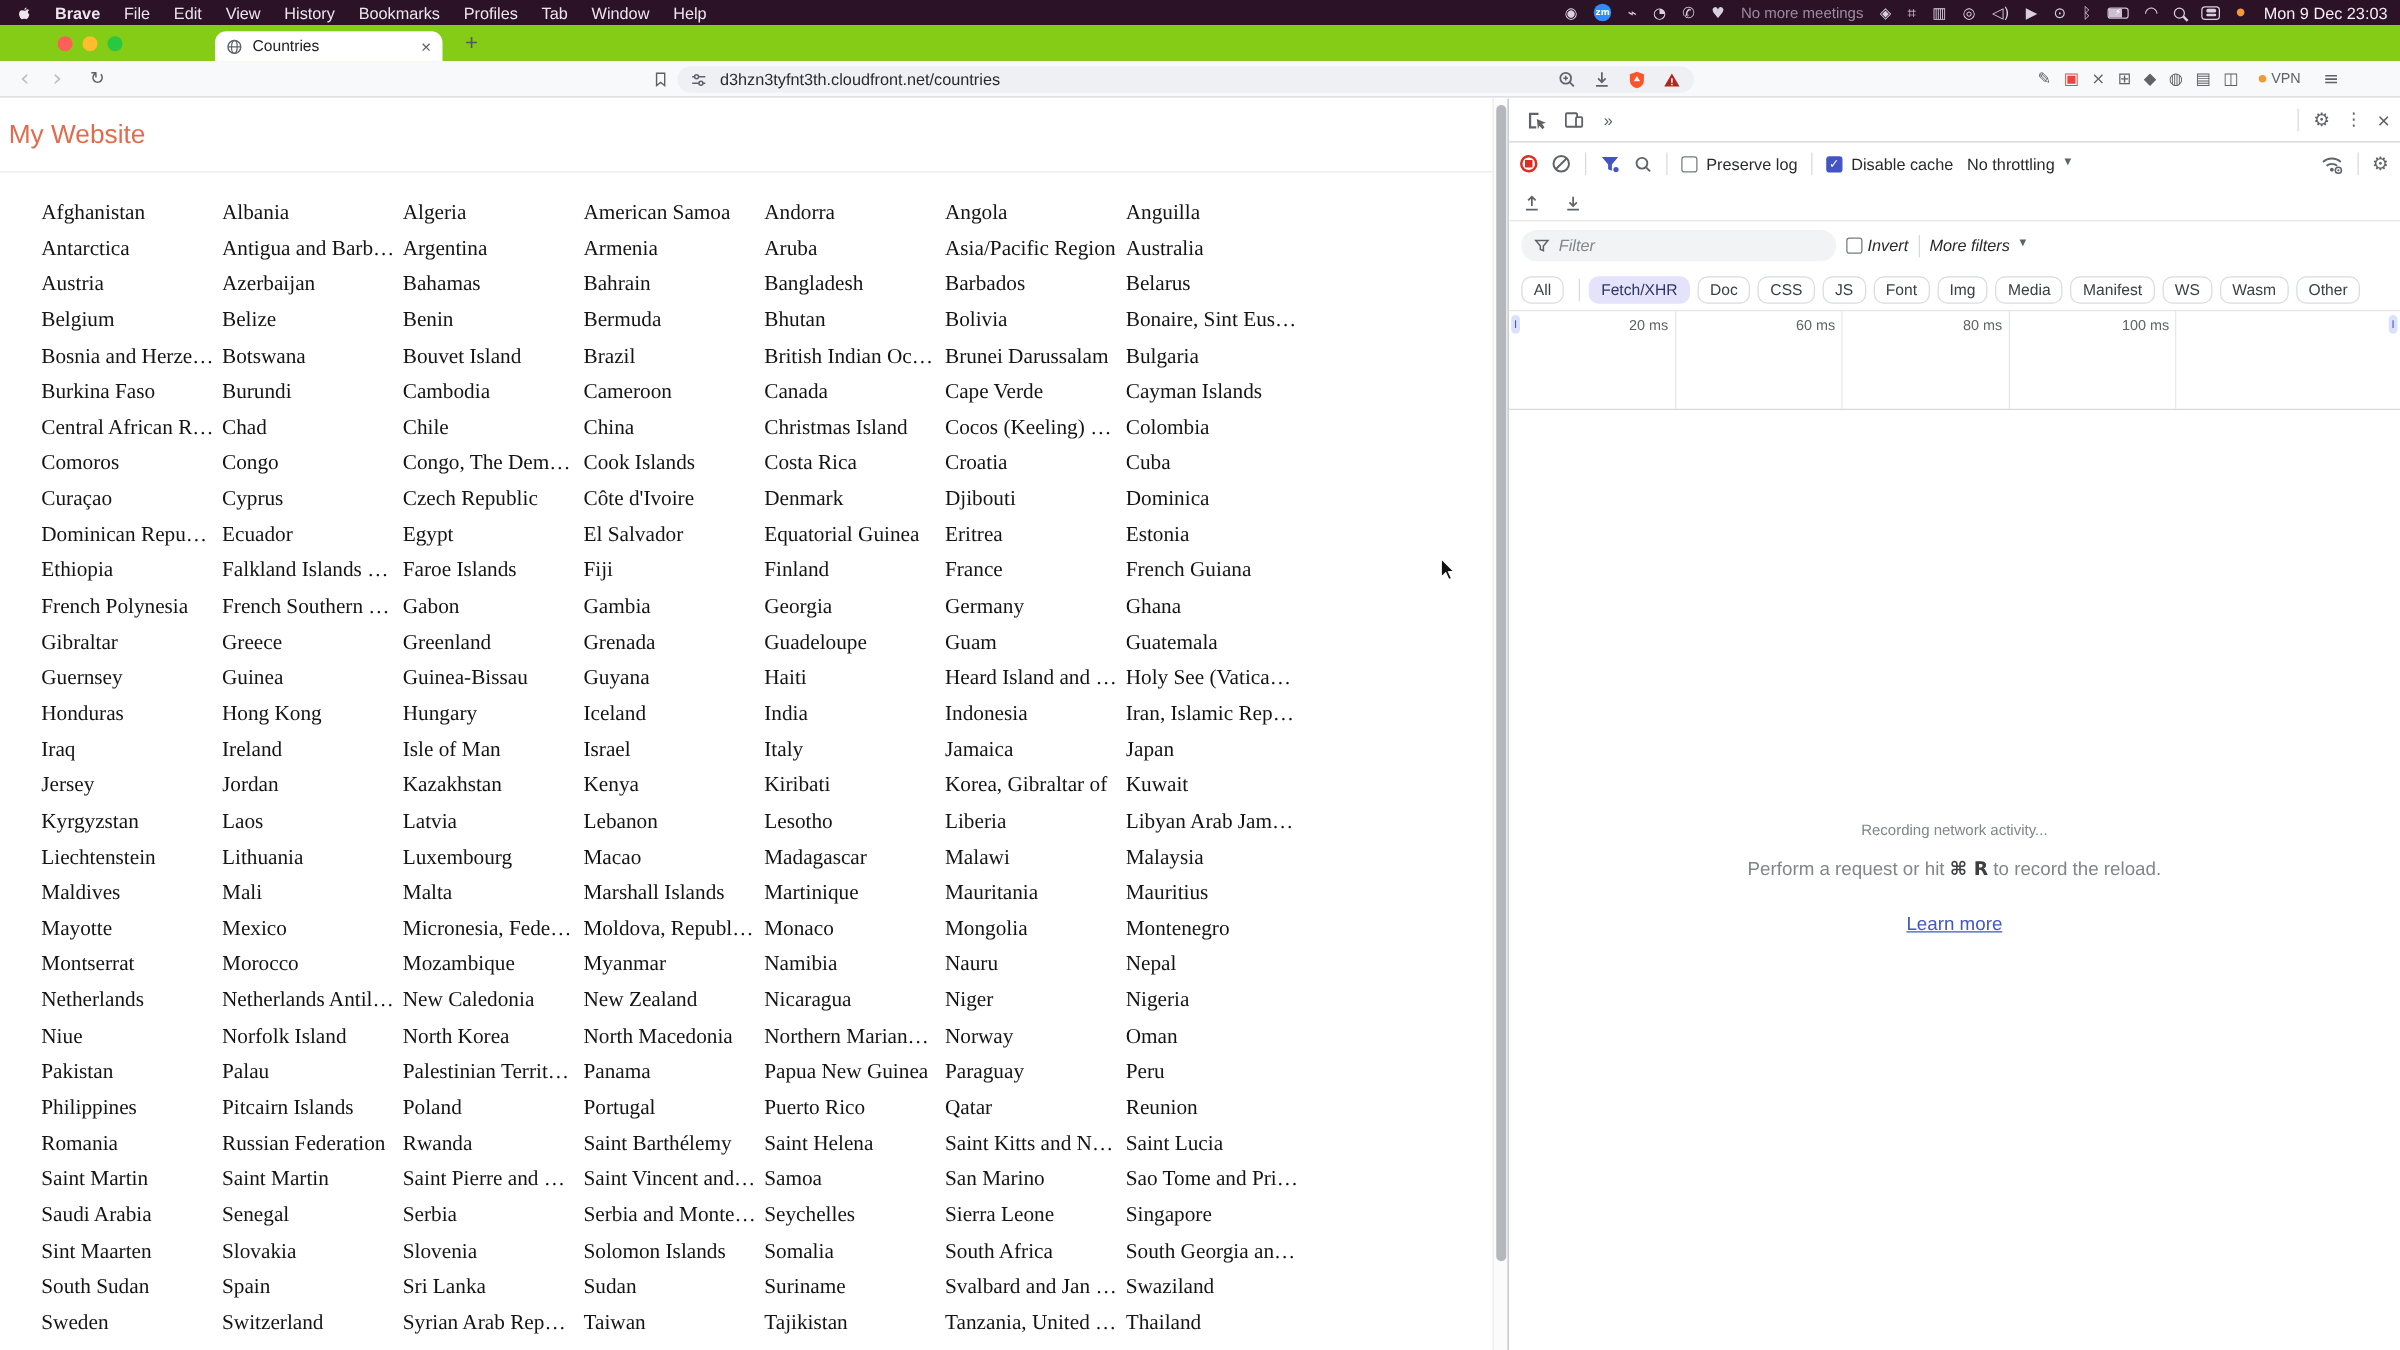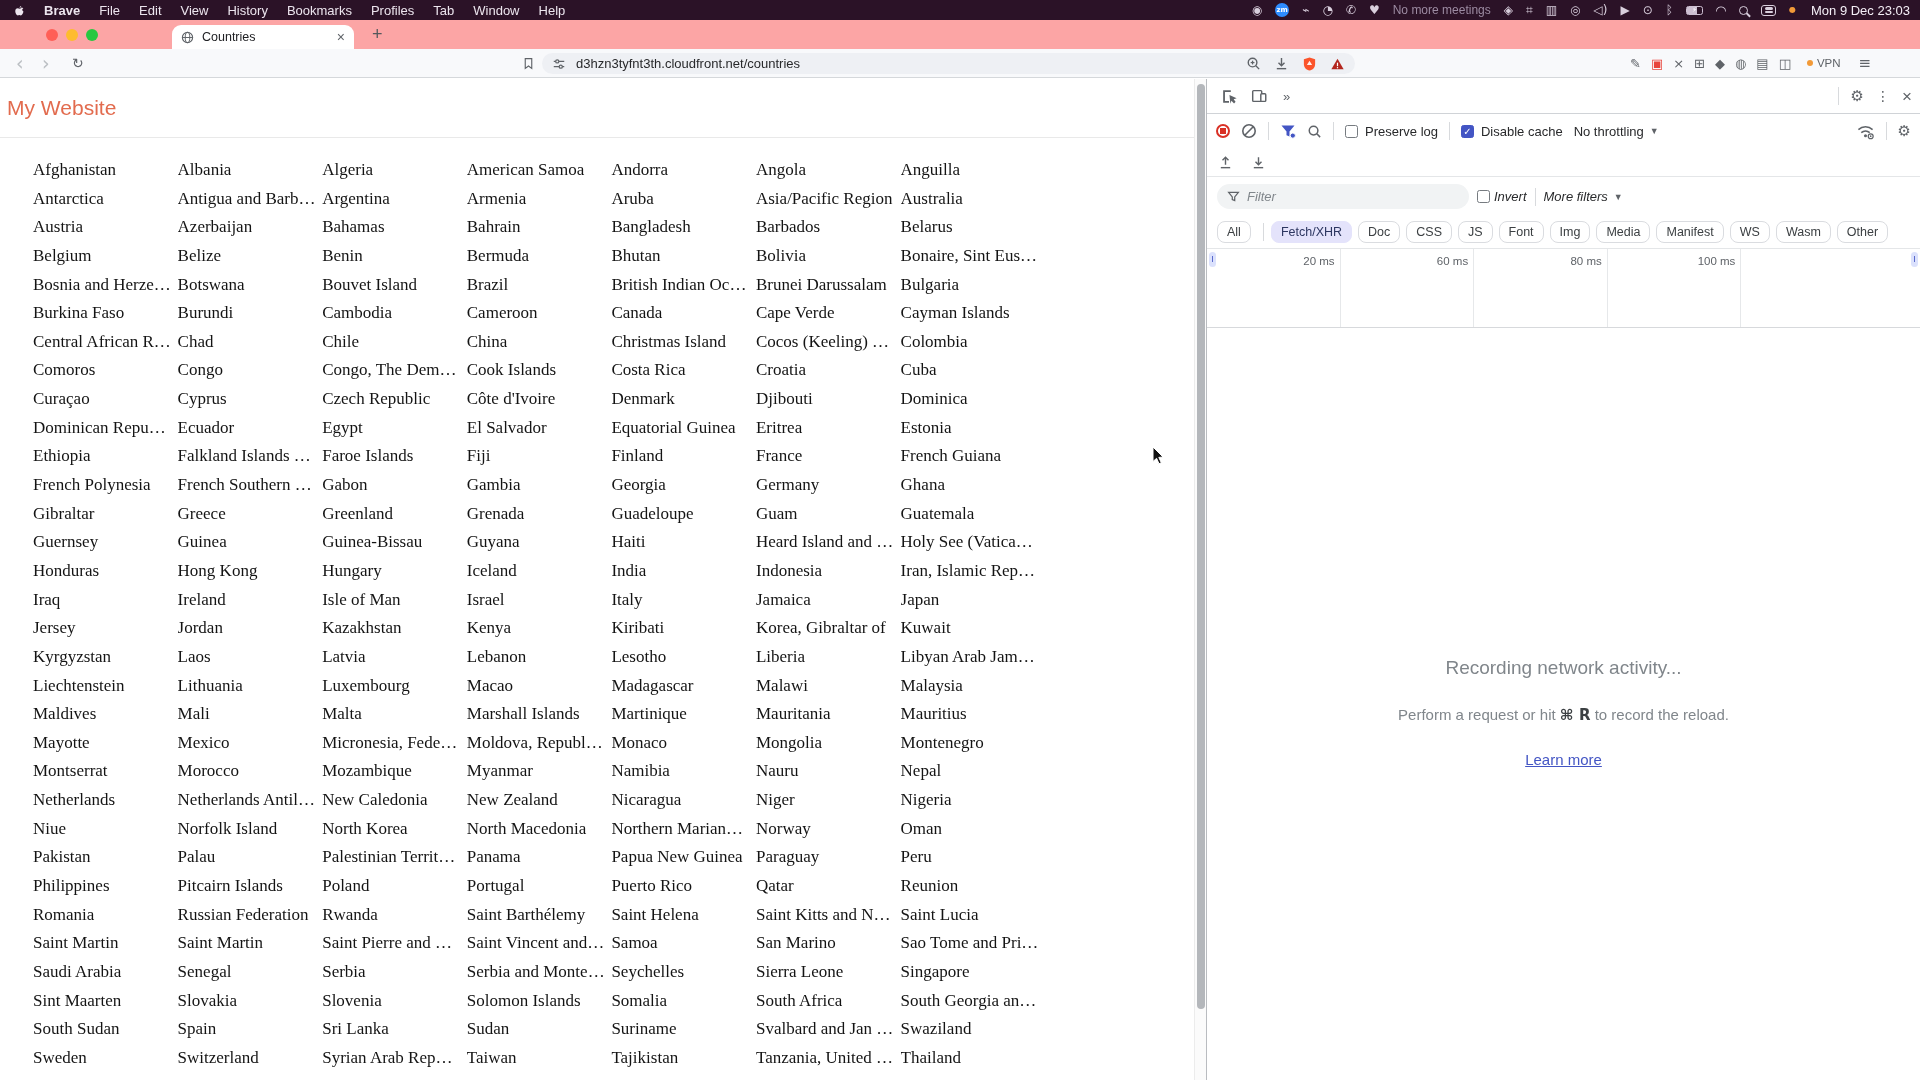--- a/index.html
+++ b/index.html
@@ -29,21 +29,21 @@
                         border-radius:50%; font-size:0; }
   .sicon.search-shape::after { content:''; position:absolute; width:5px; height:1.5px;
                         background:#d9cfdd; transform:rotate(45deg); right:-4px; bottom:-2px; }
   .sicon.cc { width:15px; height:11px; border:1px solid #d9cfdd; border-radius:3px;
               flex-direction:column; gap:1px; font-size:0; }
   .sicon.cc::before, .sicon.cc::after { content:''; width:8px; height:2.5px;
               background:#d9cfdd; border-radius:2px; }
   .clock { color:#f4eff6; font-size:13px; margin-left:2px; }
 
   
-  .tabstrip { position:absolute; top:20px; left:0; width:100%; height:29px; background:#fca5a5; }
+  .tabstrip { position:absolute; top:20px; left:0; width:100%; height:29px; background:#84cc16; }
   .lights { position:absolute; left:46px; top:9px; display:flex; gap:8px; }
   .light { width:12px; height:12px; border-radius:50%; }
   .light.red { background:#ff5f57; } .light.yellow { background:#febc2e; } .light.green { background:#28c840; }
   .tab { position:absolute; left:172px; top:5px; width:182px; height:24px; background:#fff;
          border-radius:9px 9px 0 0; display:flex; align-items:center; padding:0 9px; gap:8px; }
   .tab-title { font-size:12.5px; color:#202124; flex:1; }
   .tab-close { color:#5f6368; font-size:14px; line-height:1; cursor:default; }
   .newtab { position:absolute; left:372px; top:4px; font-size:18px; color:#55585c; }
 
   
@@ -104,21 +104,21 @@
 
   .dt-toolbar { height:34px; padding:0 9px; gap:11px; }
   .rec { width:14px; height:14px; border:2px solid #d93025; border-radius:50%;
          display:flex; align-items:center; justify-content:center; }
   .rec::after { content:''; width:6px; height:6px; background:#d93025; }
   .cb { width:13px; height:13px; border:1.5px solid #767b80; border-radius:2.5px; background:#fff; }
   .cb.checked { background:#4355c4; border-color:#4355c4; color:#fff; font-size:10px;
                 display:flex; align-items:center; justify-content:center; }
   .cb.checked::after { content:'✓'; font-family:"DejaVu Sans",sans-serif; }
   .tlabel { font-size:13px; color:#28292b; margin-left:-4px; }
-  .throttle { display:flex; align-items:center; gap:6px; color:#28292b; }
+  .throttle { display:flex; align-items:flex-start; gap:6px; color:#28292b; }
   .caret { font-size:9px; color:#5f6368; }
   .push-right { margin-left:auto; }
 
   .dt-har { height:29px; padding-left:11px; gap:18px; border-bottom:1px solid #e4e6e8; }
 
   .dt-filter { height:39px; padding:0 10px; gap:8px;font-style:italic; }
   .fpill { width:252px; height:25px; border-radius:13px; background:#f1f3f4;
            display:flex; align-items:center; gap:7px; padding:0 10px; }
   .fpill-text { font-size:13px; color:#80868b; }
   .flabel { font-size:13px; color:#28292b; margin-left:-4px; }
@@ -133,21 +133,21 @@
 
   .dt-ruler { position:relative; height:79px; border-bottom:1px solid #d7d9dc; display:flex; }
   .ruler-cell { width:133.6px; height:100%; border-right:1px solid #e6e8ea; }
   .ruler-label { display:block; text-align:right; padding:6px 5px 0 0; font-size:11.5px; color:#5f6368; }
   .ruler-handle { position:absolute; top:3px; width:7px; height:15px; border-radius:4px;
                   background:#dbe1fc; color:#4355c4; font-size:9px; line-height:15px;
                   text-align:center; font-style:normal; }
   .rh-left { left:2px; } .rh-right { right:2px; }
 
   .dt-message { position:absolute; top:578px; left:0; width:100%; text-align:center; }
-  .dt-msg-title { font-size:19px; color:#80868b; margin-bottom:27px; }
+  .dt-msg-title { font-size:12px; color:#80868b; margin-bottom:15px; }
   .dt-msg-hint { font-size:15px; color:#80868b; margin-bottom:27px; }
   .dt-msg-keys { color:#3c4043; font-weight:700; font-family:"DejaVu Sans",sans-serif; }
   .dt-link { font-size:15px; color:#4355c4; text-decoration:underline; cursor:pointer; }
 
   
   .cursor { position:absolute; left:1152px; top:446px; }
 </style>
 </head>
 <body>
 

